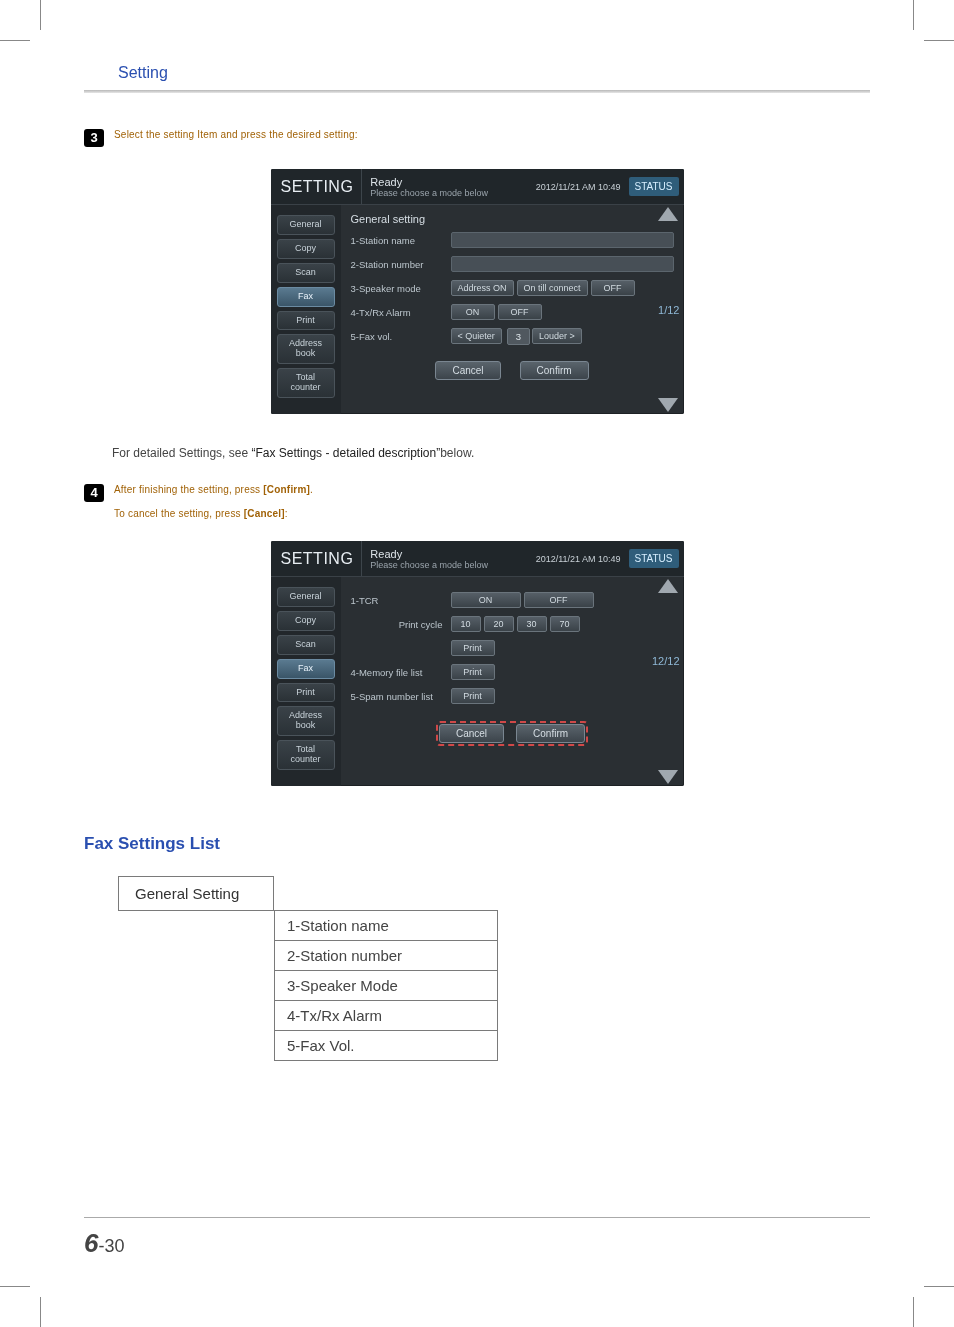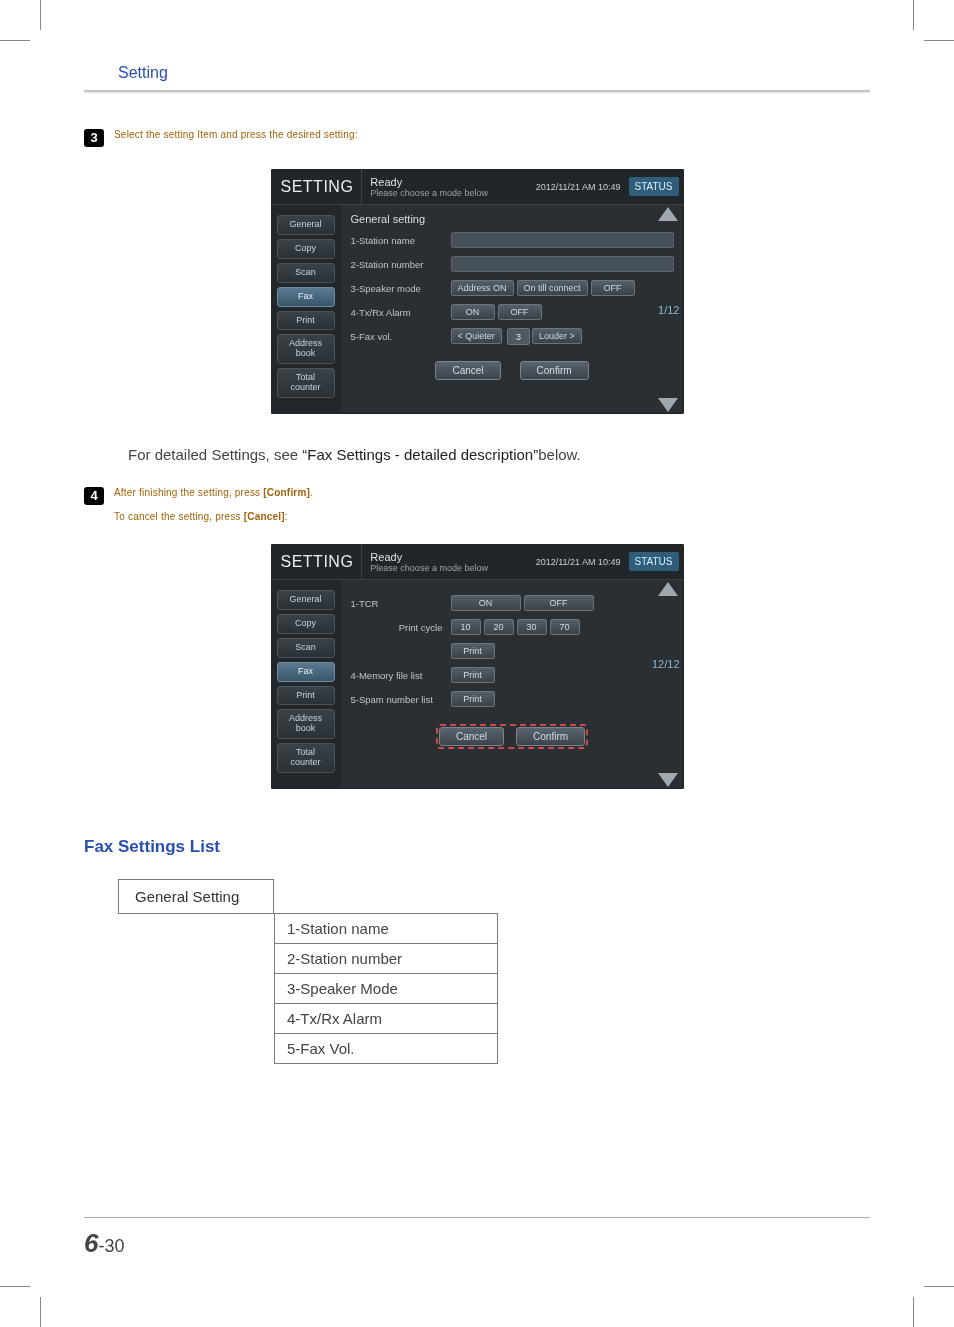--- a/index.html
+++ b/index.html
@@ -182,21 +182,21 @@
     border-right: 10px solid transparent;
   }
   .arrow-up { border-bottom: 14px solid #a0a8af; }
   .arrow-down { border-top: 14px solid #a0a8af; }
   .arrow-wrap-tr { position: absolute; right: 6px; top: 2px; }
   .arrow-wrap-br { position: absolute; right: 6px; bottom: 2px; }
   .page-ind { position: absolute; right: 4px; top: 50%; transform: translateY(-50%); font-size: 11px; color: #8fb8d6; }
   .highlight-box { border: 2px dashed #d04848; border-radius: 4px; padding: 0px; display: inline-flex; gap: 10px; }
   .highlight-box .footer-btn { margin: 1px; }
 
-  .note-line { font-size: 15px; color: #444; margin: 8px 0 24px 44px; }
+  .note-line { font-size: 12px; color: #444; margin: 8px 0 24px 28px; }
   .quoted { color: #222; }
 
   .subheading {
     color: #2a4fb0;
     font-weight: bold;
     font-size: 17px;
     margin: 48px 0 22px 0;
   }
 
   .settings-tree { margin-left: 34px; }

